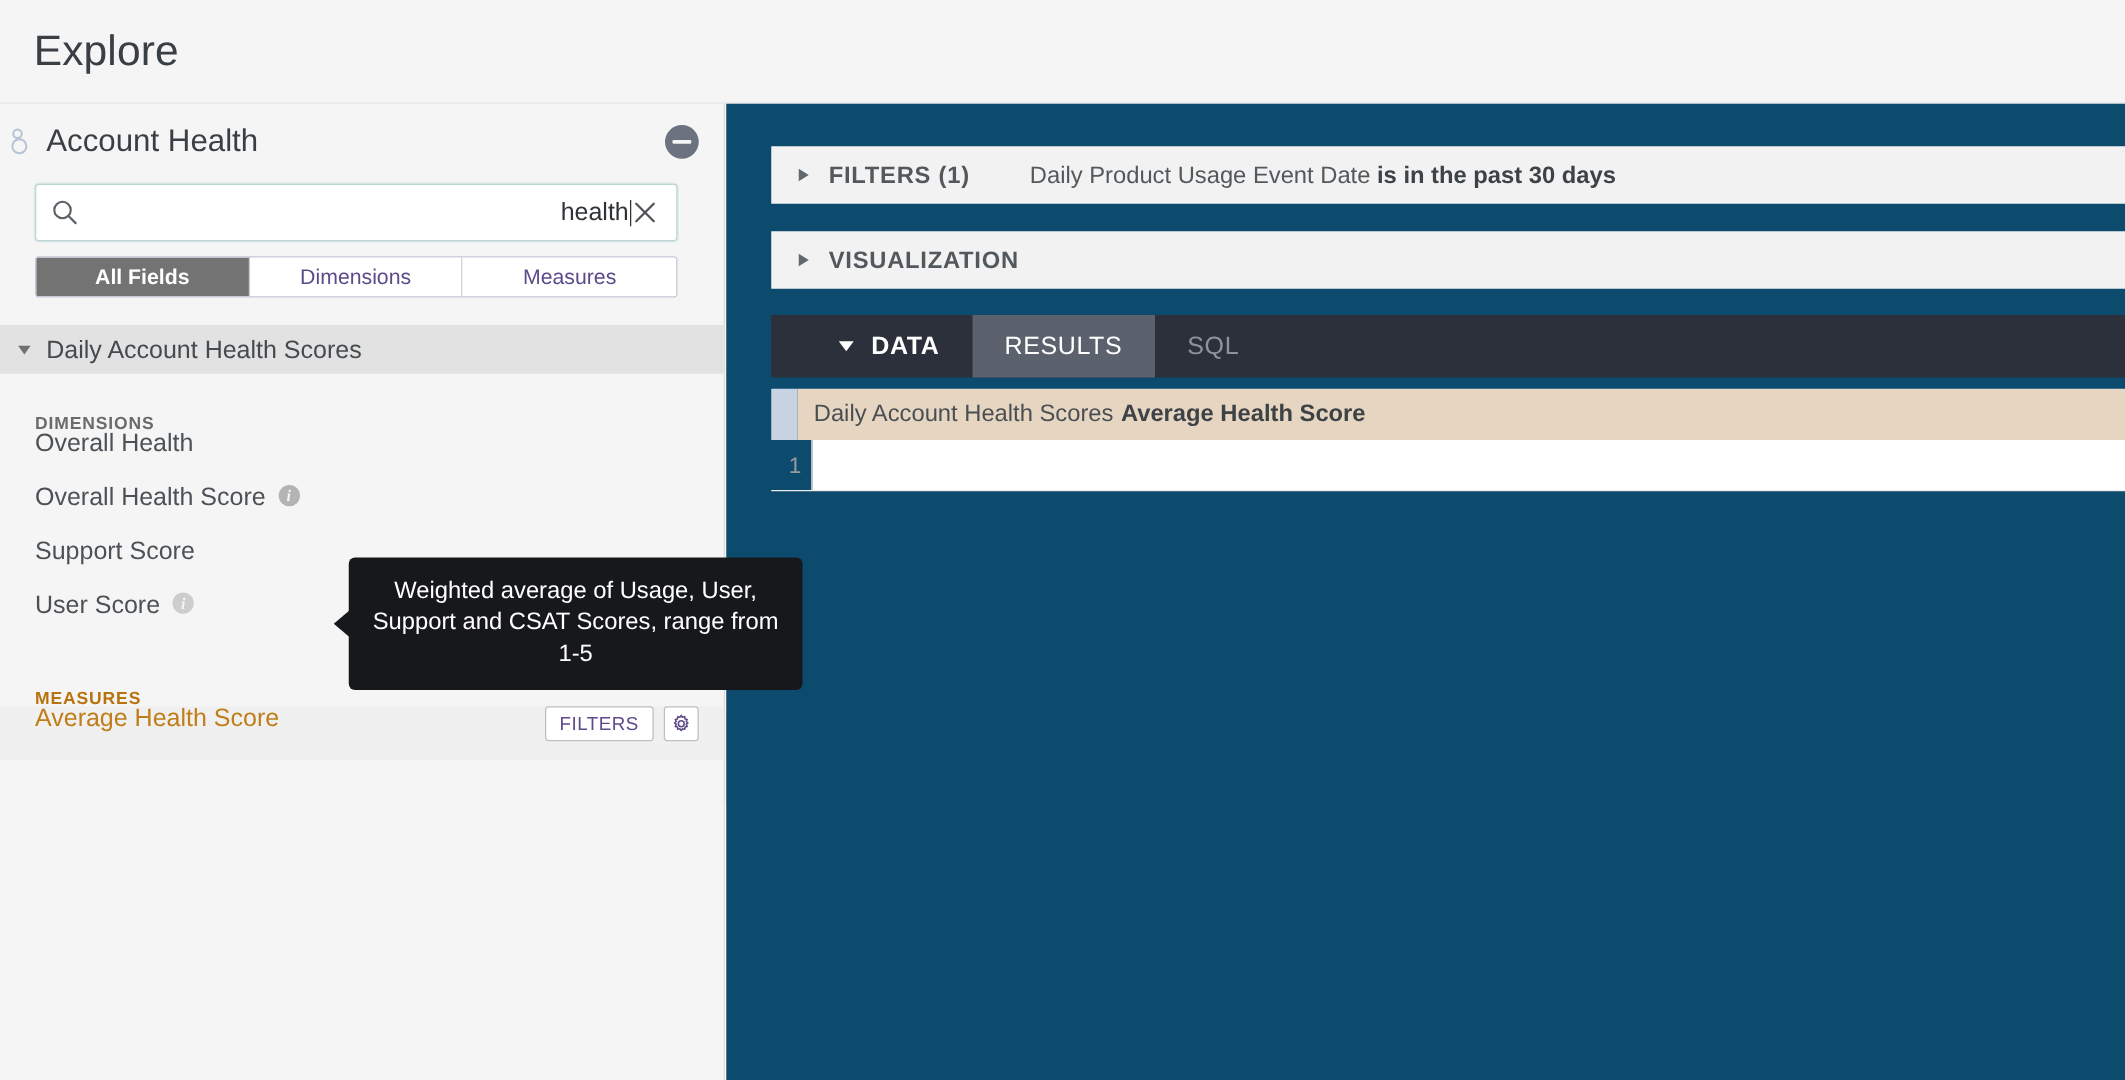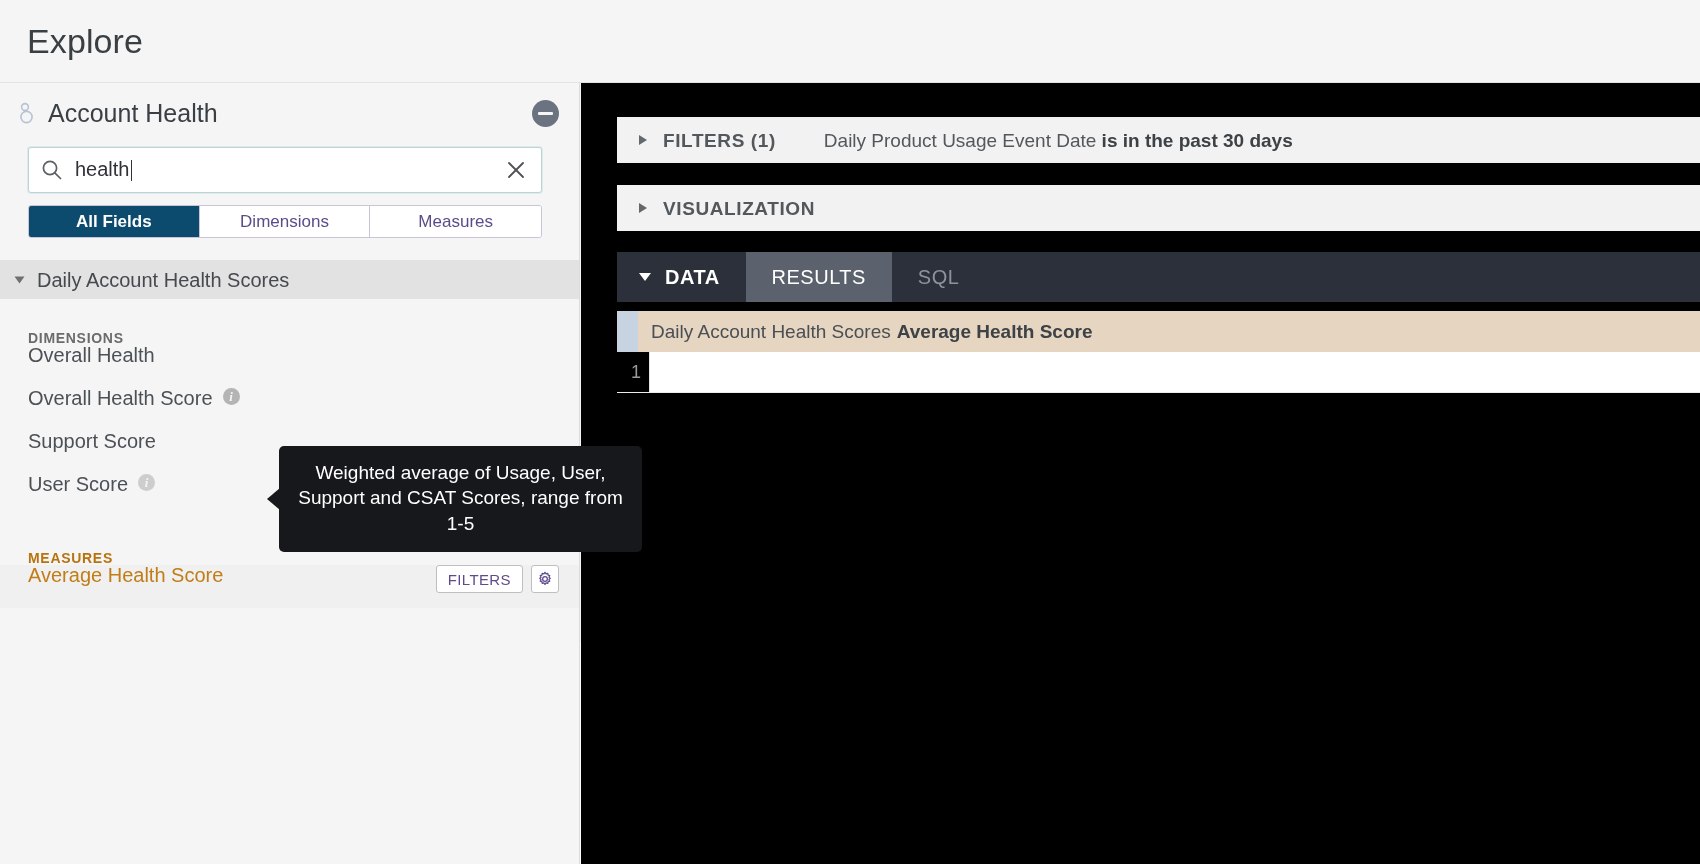--- a/index.html
+++ b/index.html
@@ -46,21 +46,21 @@
     width: 580px;
     height: 781px;
     background: #f5f5f5;
     border-right: 1px solid #dcdcdc;
   }
 
   .sidebar-head {
     display: flex;
     align-items: center;
     height: 60px;
-    padding: 0 20px 0 16px;
+    padding: 0 20px 0 5px;
   }
   .explore-icon {
     width: 28px; height: 28px;
     margin-right: 4px;
     flex: 0 0 auto;
     display: flex; align-items: center; justify-content: center;
   }
   .explore-name {
     font-size: 25px;
     color: #3a3f44;
@@ -86,20 +86,21 @@
   .search-wrap {
     margin: 4px 37px 0 28px;
     height: 46px;
     background: #ffffff;
     border: 1px solid #b9d6d4;
     border-radius: 3px;
     display: flex;
     align-items: center;
     padding: 0 14px 0 12px;
     box-shadow: 0 0 0 1px rgba(167,205,202,0.25);
+    text-align: right;
   }
   .search-icon { flex: 0 0 auto; margin-right: 12px; display:flex; }
   .search-value {
     flex: 1 1 auto;
     font-size: 20px;
     color: #2f3337;
     position: relative;
     line-height: 1;
     white-space: nowrap;
   }
@@ -130,21 +131,21 @@
     justify-content: center;
     font-size: 17px;
     color: #5c4b8a;
     background: #ffffff;
     border-right: 1px solid #c9c4d8;
     cursor: pointer;
     line-height: 1;
   }
   .seg-tab:last-child { border-right: none; }
   .seg-tab.active {
-    background: #0c4a6e;
+    background: #737373;
     color: #ffffff;
     font-weight: 700;
   }
 
   
   .view-header {
     margin-top: 22px;
     height: 39px;
     background: #e2e2e2;
     display: flex;
@@ -258,21 +259,21 @@
     border-bottom: 11px solid transparent;
     border-right: 13px solid #16181b;
   }
 
   
   .main {
     position: absolute;
     top: 83px; left: 581px;
     width: 1119px;
     height: 781px;
-    background: #000000;
+    background: #0c4a6e;
   }
 
   .bar-row {
     margin: 34px 0 0 36px;
     height: 46px;
     background: #f2f2f2;
     display: flex;
     align-items: center;
     cursor: pointer;
   }
@@ -301,20 +302,21 @@
   .bar-detail b { font-weight: 700; color: #3d4246; }
 
   
   .tab-strip {
     margin-left: 36px;
     margin-top: 21px;
     height: 50px;
     background: #2b303b;
     display: flex;
     align-items: stretch;
+    padding-left: 32px;
   }
   .tab {
     display: flex;
     align-items: center;
     padding: 0 26px;
     font-size: 20px;
     letter-spacing: 0.5px;
     color: #ffffff;
     cursor: pointer;
   }

